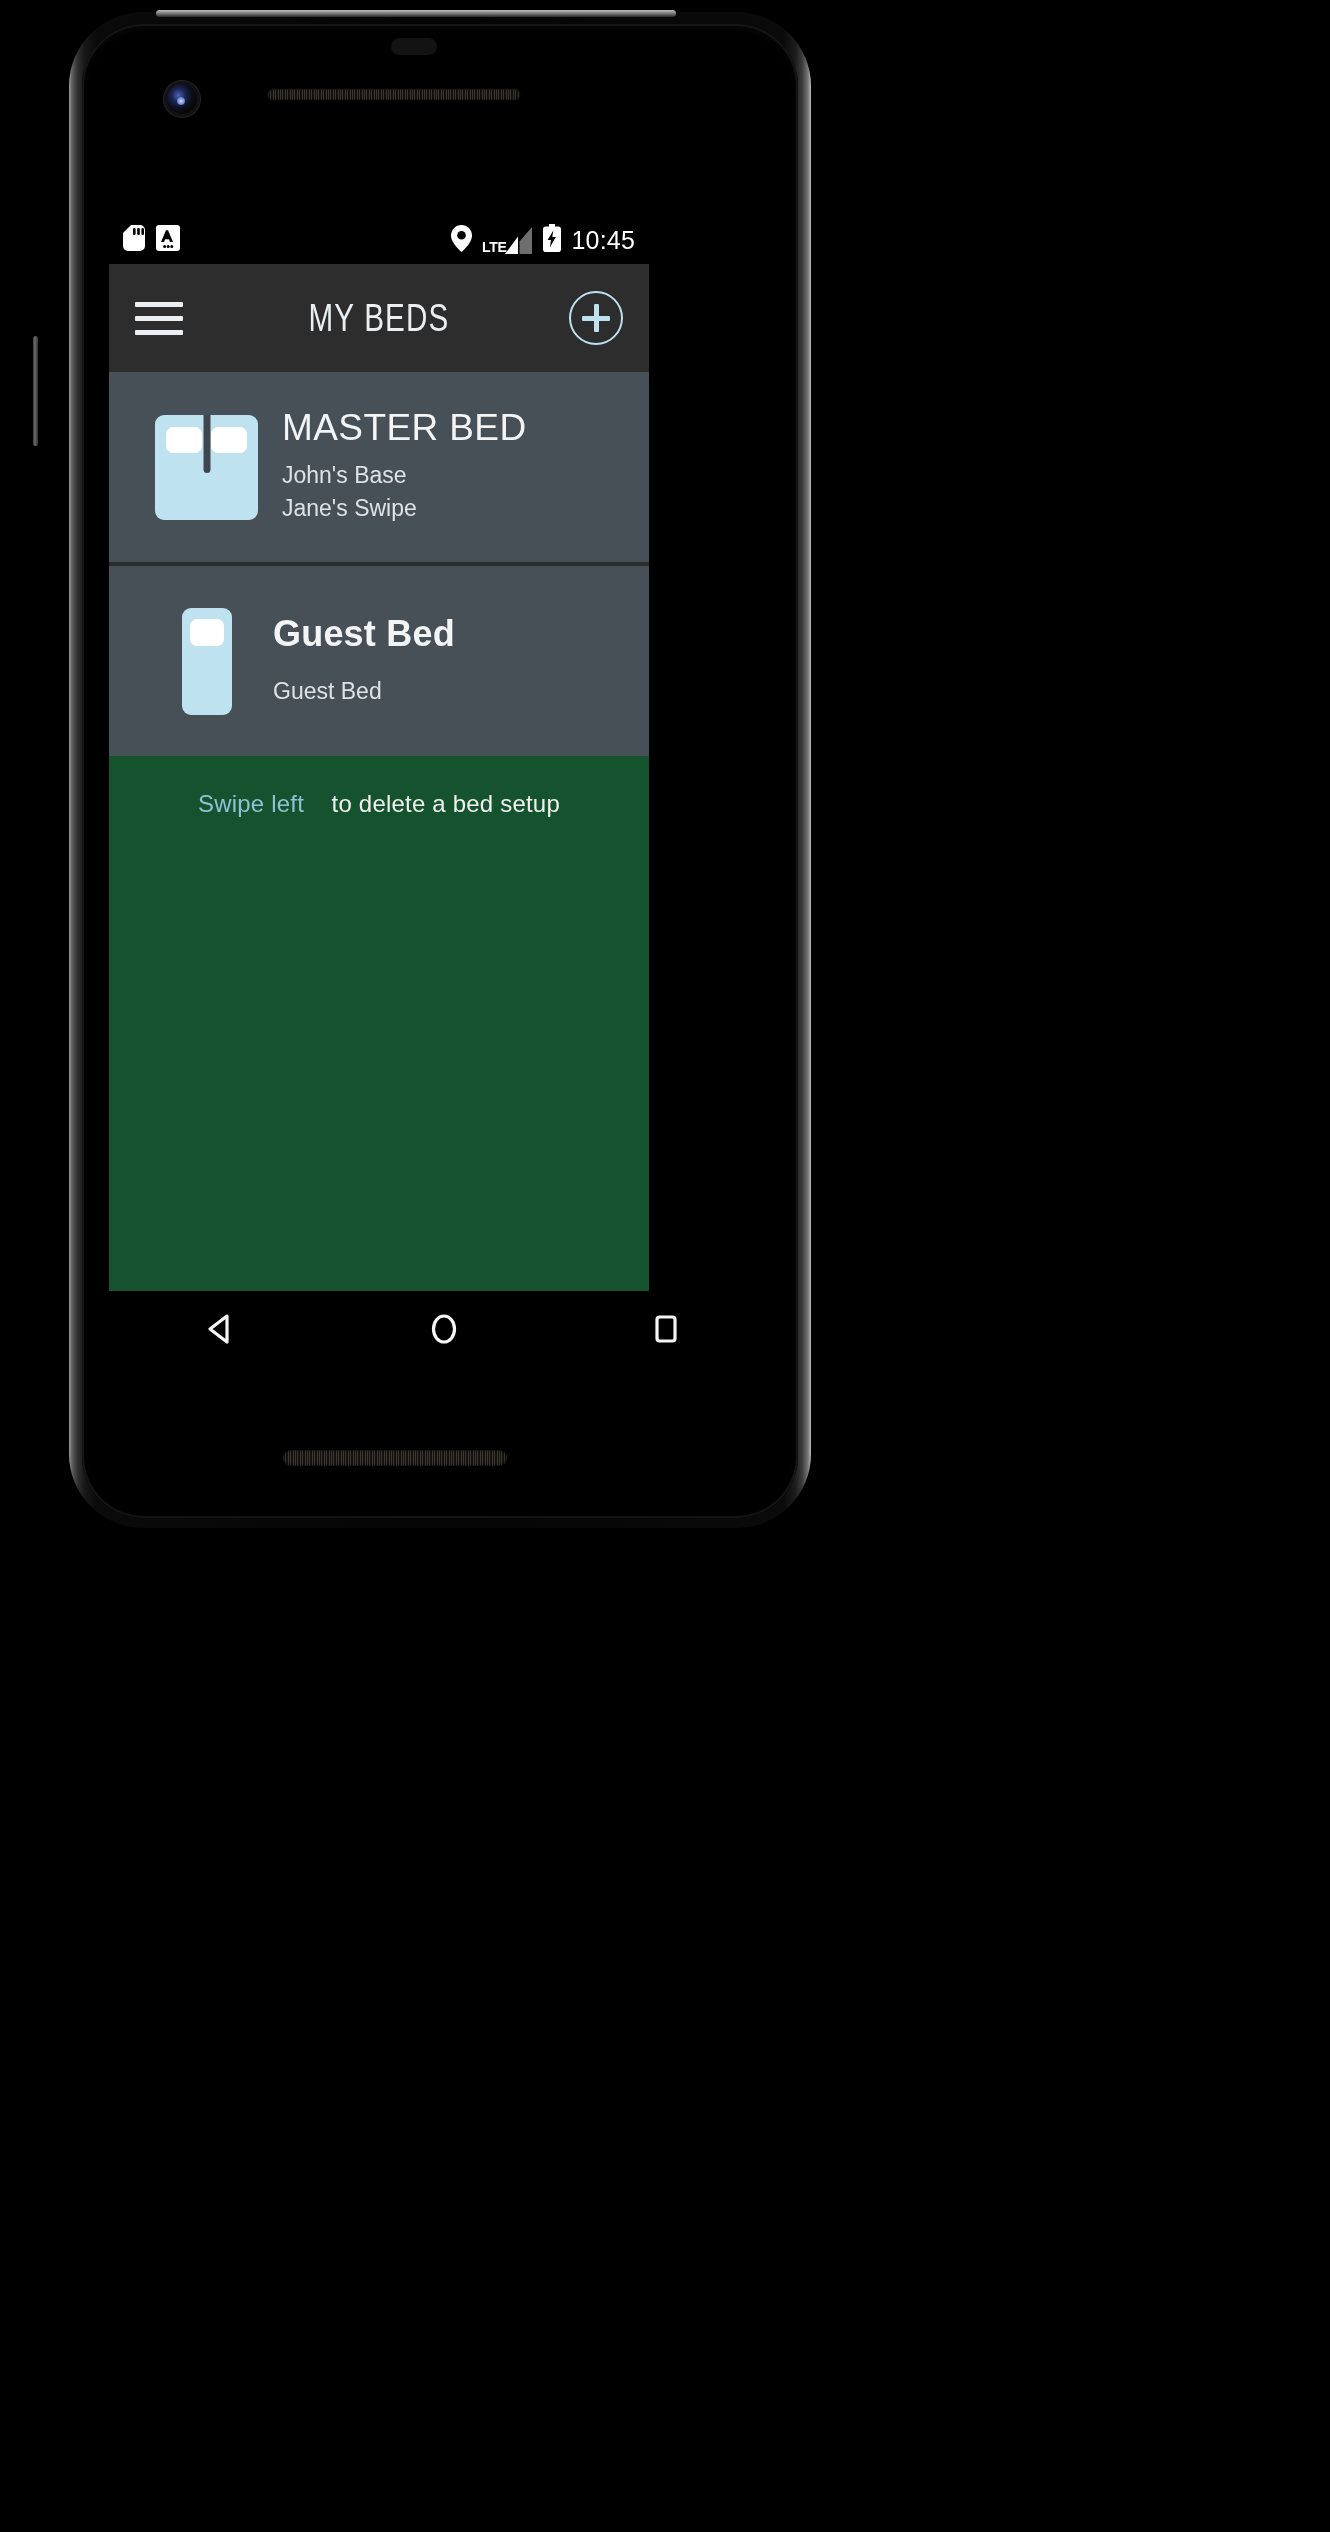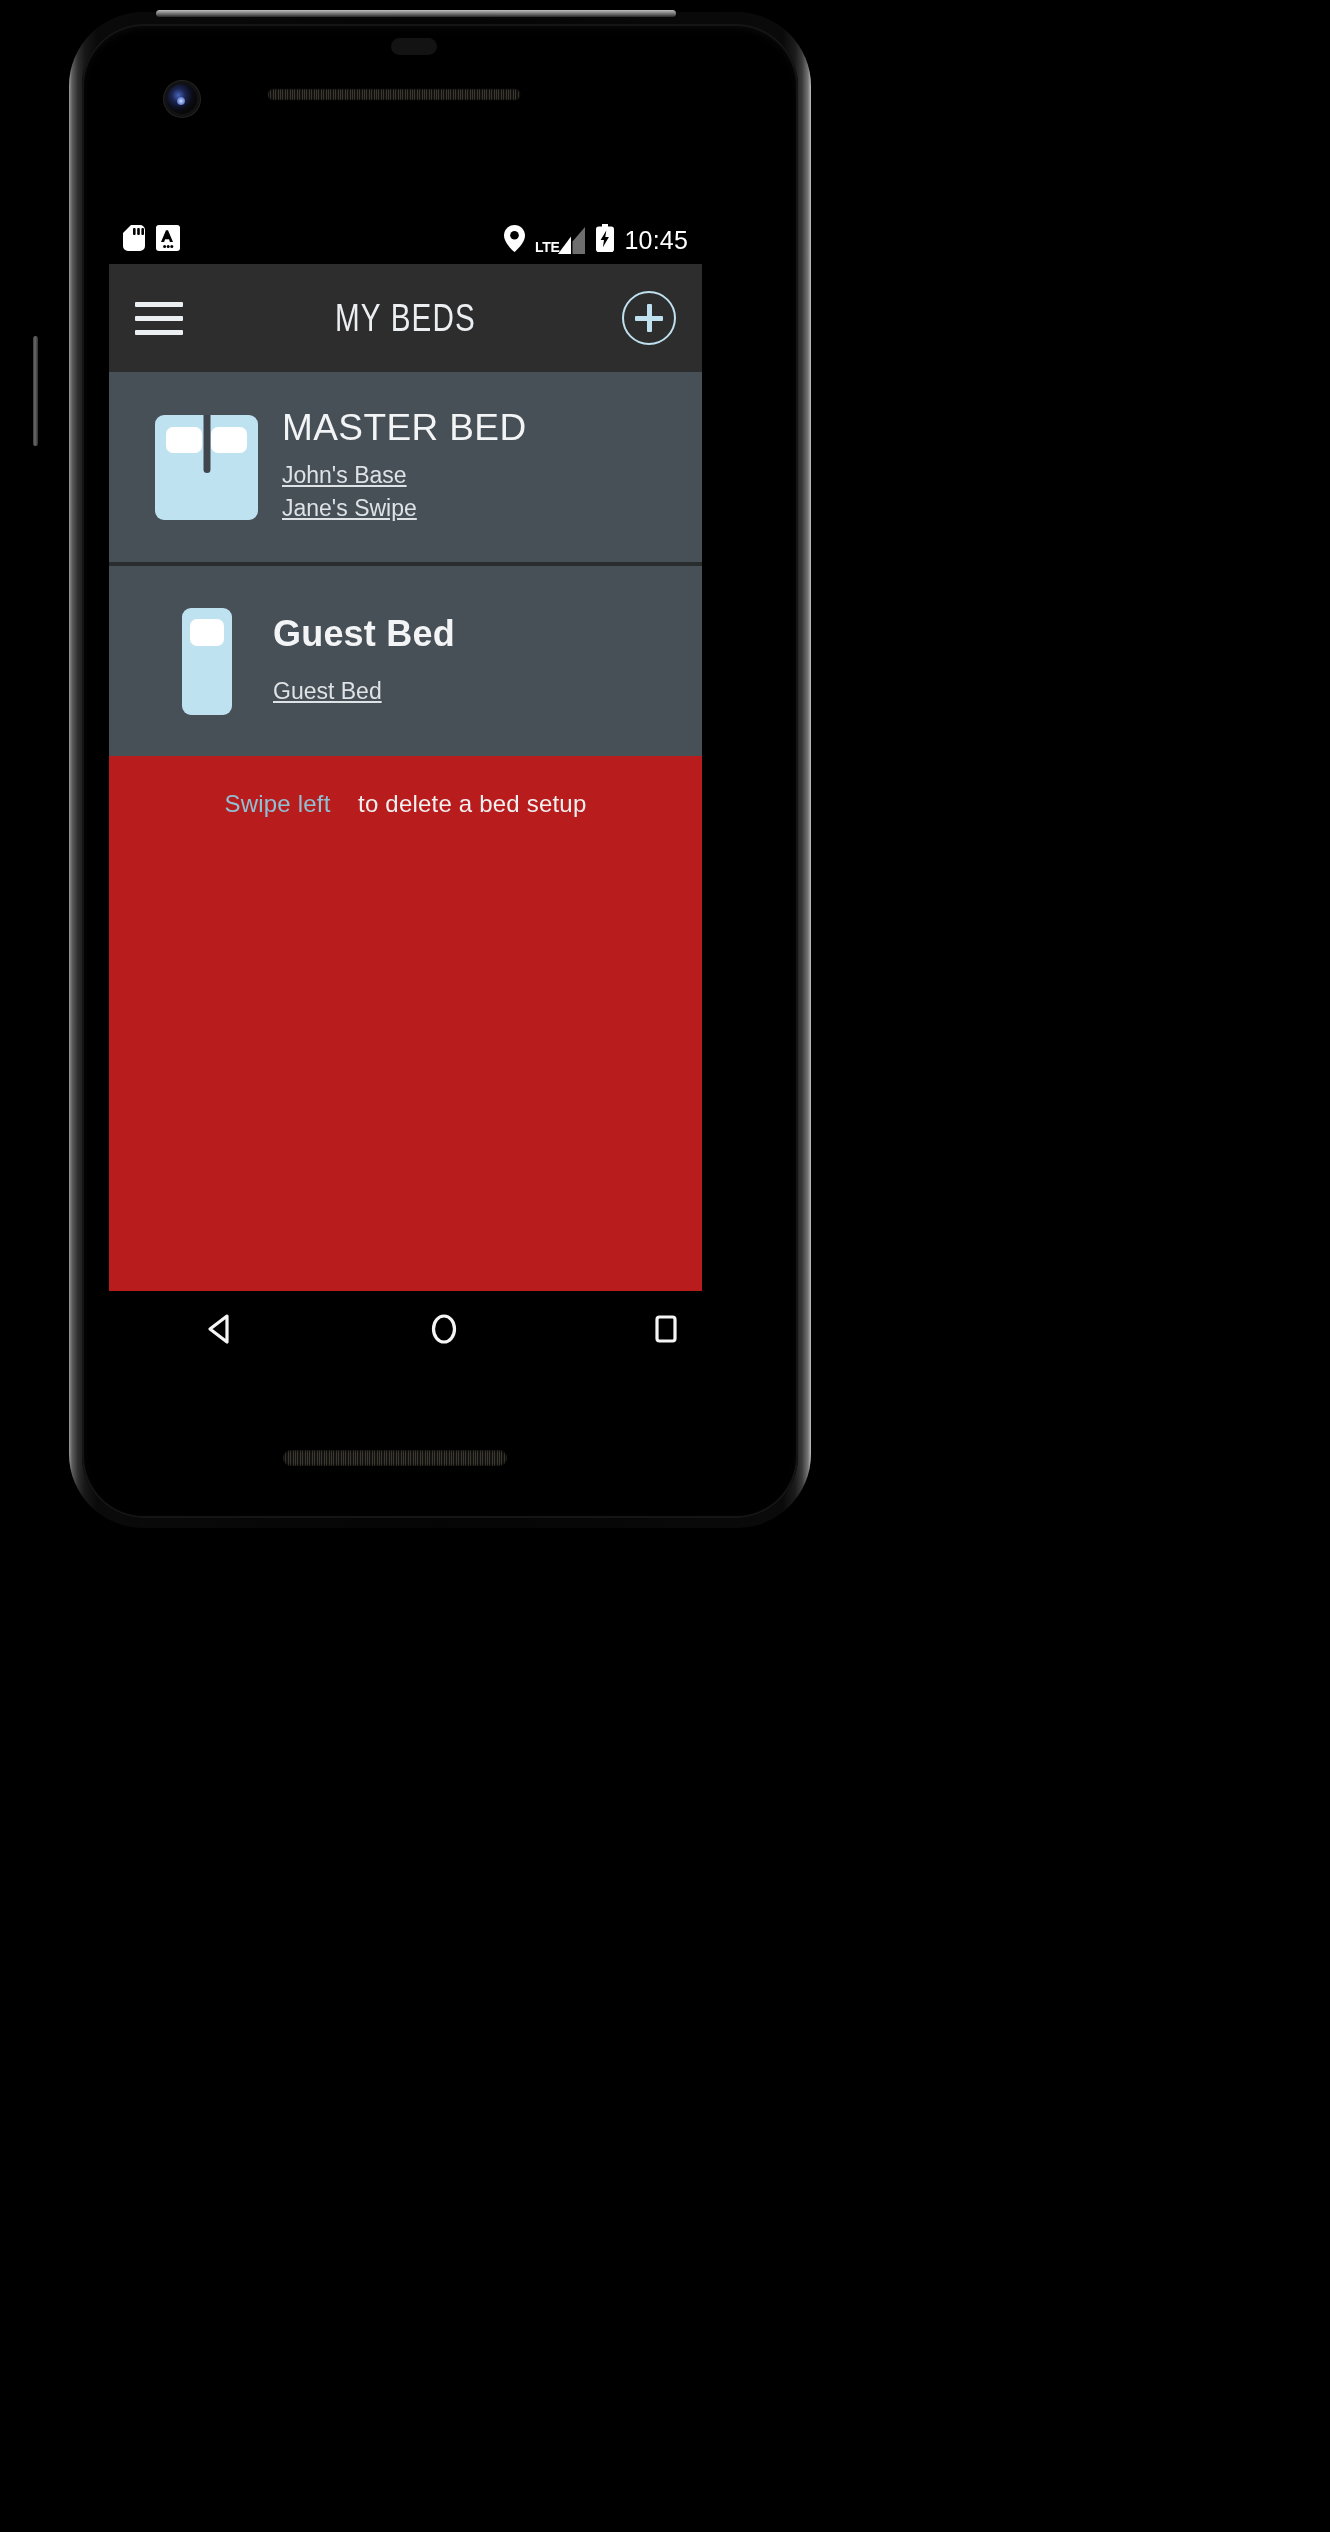--- a/index.html
+++ b/index.html
@@ -81,22 +81,22 @@
     position:absolute; left:247px; bottom:58px; width:224px; height:16px;
     border-radius:9px;
     background:
       repeating-linear-gradient(90deg,#3b382f 0px,#3b382f 1px,#131210 1px,#131210 2.4px),
       #1c1b18;
     box-shadow:inset 0 0 3px #000;
   }
 
   
   .screen{
-    position:absolute; left:73px; top:210px; width:593px; height:1075px;
-    background:#b91c1c; overflow:hidden;
+    position:absolute; left:73px; top:210px; width:540px; height:1075px;
+    background:#14532d; overflow:hidden;
   }
   .statusbar{
     height:48px; background:#000; display:flex; align-items:center;
     padding:0 14px; color:#fff;
   }
   .sb-left{ display:flex; align-items:center; gap:11px; }
   .sb-right{ margin-left:auto; display:flex; align-items:center; gap:10px; }
   .sb-time{ font-size:25px; font-weight:400; letter-spacing:.2px; line-height:1; }
 
   
@@ -125,21 +125,21 @@
   
   .bed-row{
     background:#474f57; display:flex; align-items:center;
     padding:0 12px 0 46px; position:relative; cursor:pointer;
   }
   .row-divider{ height:4px; background:#2a2d2e; }
   .bed-row .texts{ margin-left:24px; }
   .bed-name{ color:#f2f4f5; line-height:1.05; }
   .bed-name.upper{ font-size:37px; letter-spacing:.4px; }
   .bed-name.mixed{ font-size:36px; font-weight:700; letter-spacing:.2px; }
-  .bed-sub{ color:#dfe3e6; font-size:23px; line-height:1.42;text-decoration:underline; }
+  .bed-sub{ color:#dfe3e6; font-size:23px; line-height:1.42; }
 
   
   .icon-double{
     width:103px; height:105px; background:#bfe2f0; border-radius:9px;
     position:relative; flex:0 0 auto;
   }
   .icon-double .pillow{
     position:absolute; top:12px; width:36px; height:26px; background:#fff; border-radius:7px;
   }
   .icon-double .pillow.l{ left:11px; }

